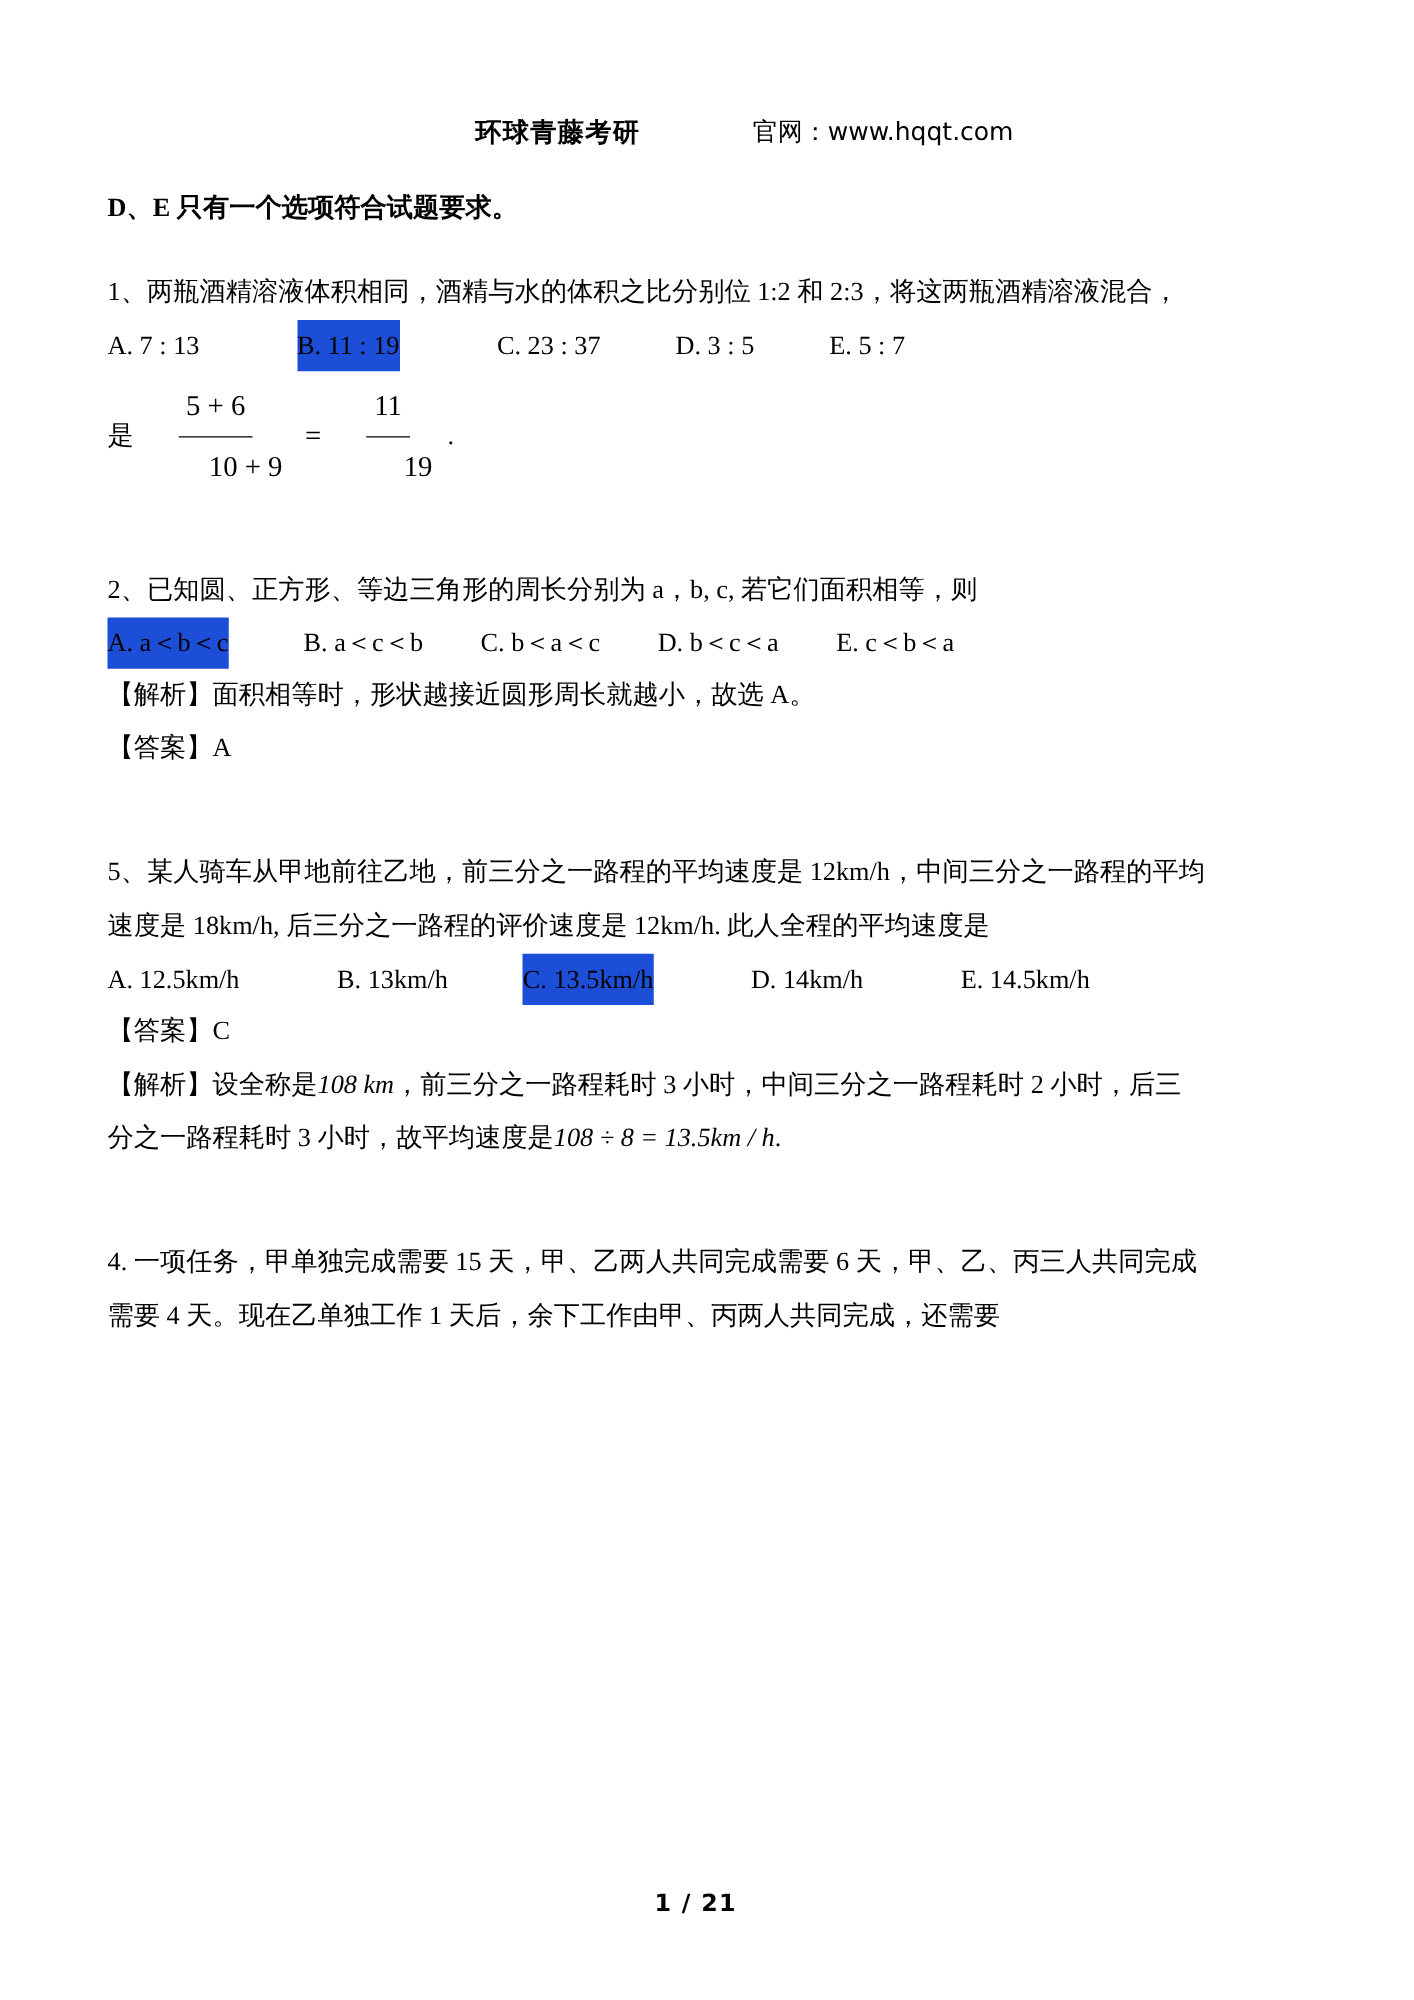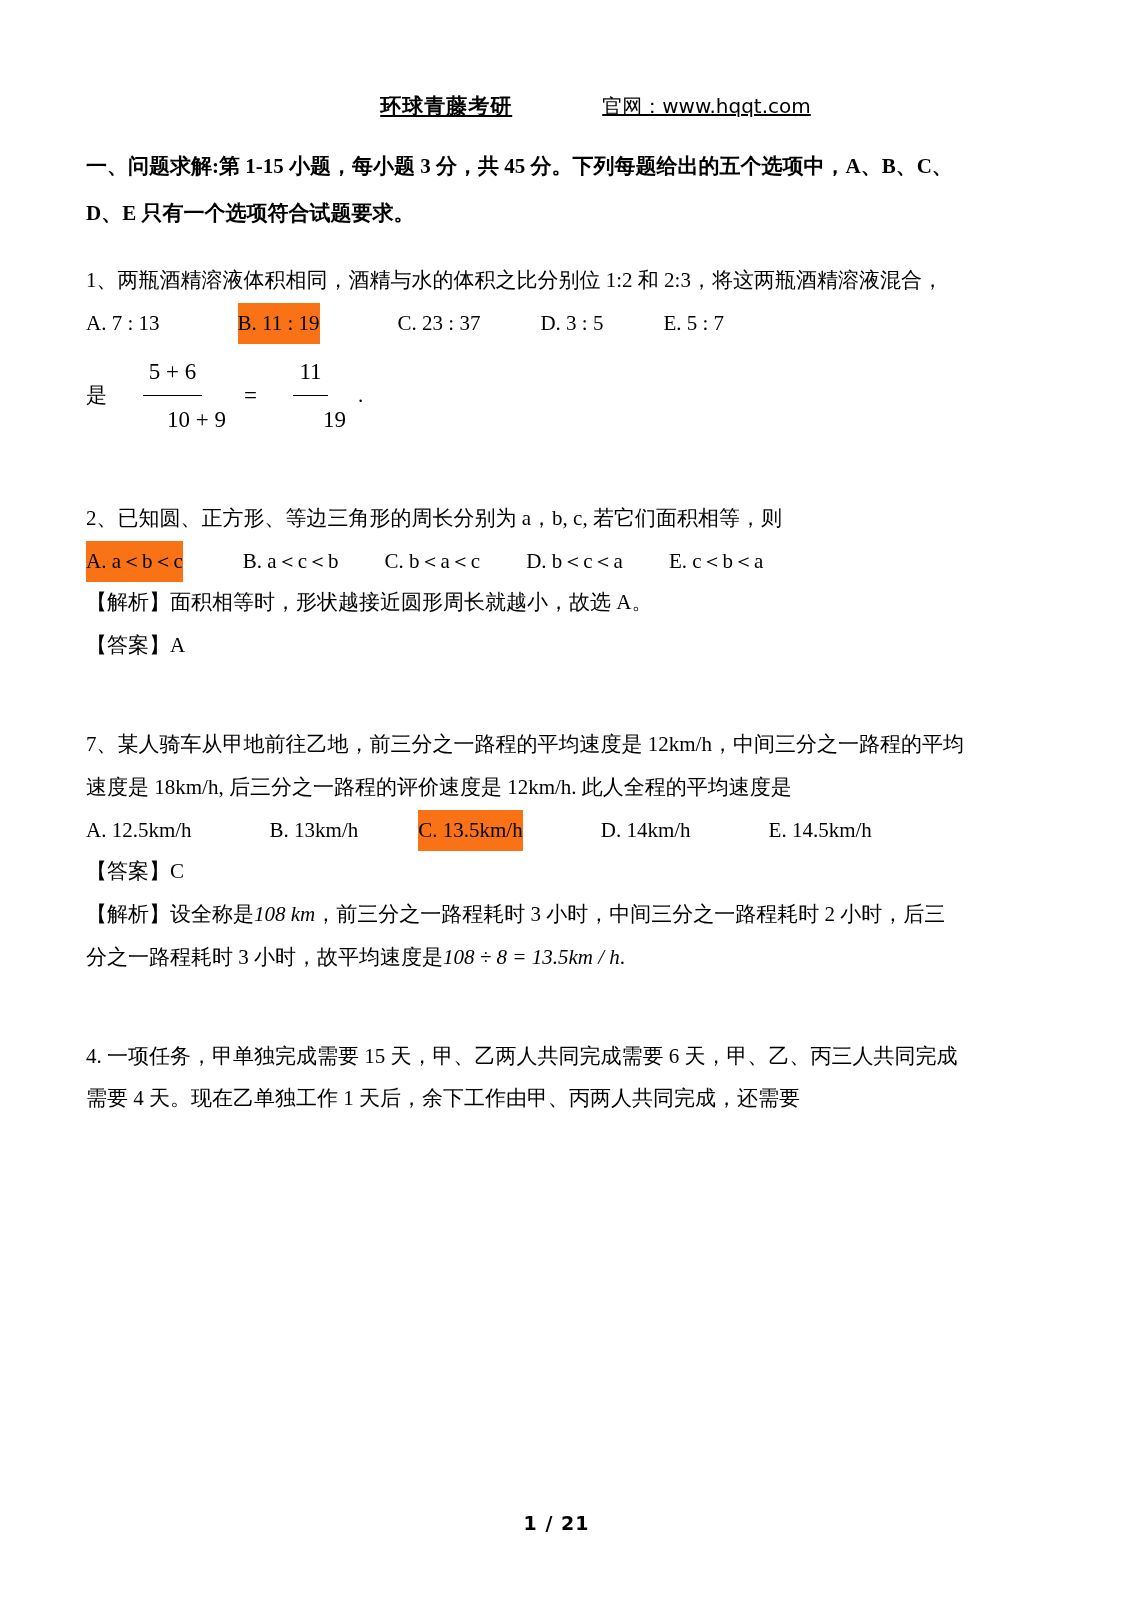--- a/index.html
+++ b/index.html
@@ -16,27 +16,26 @@
   }
   .page {
     width: 1131px;
     min-height: 1600px;
     box-sizing: border-box;
     padding: 92px 86px 40px 86px;
     position: relative;
   }
   .header {
     display: flex;
-    align-items: center;
+    align-items: flex-start;
     justify-content: center;
     gap: 90px;
     font-size: 22px;
     margin-bottom: 26px;
     padding-left: 60px;
-    text-decoration: underline;
   }
   .header .brand {
     font-family: "DejaVu Sans", sans-serif;
     font-weight: bold;
     font-size: 21px;
     letter-spacing: 1px;
   }
   .header .site {
     font-family: "DejaVu Sans", sans-serif;
     font-size: 20px;
@@ -47,21 +46,21 @@
     margin: 0 0 2px 0;
     text-align: justify;
   }
   .section-title {
     font-size: 21px;
     line-height: 1.95;
     font-weight: bold;
     margin-bottom: 6px;
   }
   .hl {
-    background: #f97316;
+    background: #1d4ed8;
   }
   .opts {
     display: flex;
     font-size: 21px;
     line-height: 1.95;
     margin: 0;
   }
   .opt {
     white-space: nowrap;
   }
@@ -121,21 +120,20 @@
 </head>
 <body>
 
 <div class="page">
 
   <div class="header">
     <div class="brand">环球青藤考研</div>
     <div class="site">官网：www.hqqt.com</div>
   </div>
 
-  <div class="section-title">一、问题求解:第 1-15 小题，每小题 3 分，共 45 分。下列每题给出的五个选项中，A、B、C、</div>
   <div class="section-title">D、E 只有一个选项符合试题要求。</div>
 
   <div class="spacer-20"></div>
 
   <div class="q-block">
     <p class="para">1、两瓶酒精溶液体积相同，酒精与水的体积之比分别位 1:2 和 2:3，将这两瓶酒精溶液混合，</p>
     <div class="opts">
       <span class="opt">A. 7 : 13</span>
       <span class="gap-lg"></span>
       <span class="opt hl">B. 11 : 19</span>
@@ -176,21 +174,21 @@
       <span class="gap-sm"></span>
       <span class="opt">E. c＜b＜a</span>
     </div>
     <p class="para">【解析】面积相等时，形状越接近圆形周长就越小，故选 A。</p>
     <p class="para">【答案】A</p>
   </div>
 
   <div class="spacer-56"></div>
 
   <div class="q-block">
-    <p class="para">7、某人骑车从甲地前往乙地，前三分之一路程的平均速度是 12km/h，中间三分之一路程的平均</p>
+    <p class="para">5、某人骑车从甲地前往乙地，前三分之一路程的平均速度是 12km/h，中间三分之一路程的平均</p>
     <p class="para">速度是 18km/h, 后三分之一路程的评价速度是 12km/h. 此人全程的平均速度是</p>
     <div class="opts">
       <span class="opt">A.  12.5km/h</span>
       <span class="gap-lg"></span>
       <span class="opt">B. 13km/h</span>
       <span class="gap-md"></span>
       <span class="opt hl">C. 13.5km/h</span>
       <span class="gap-lg"></span>
       <span class="opt">D. 14km/h</span>
       <span class="gap-lg"></span>

